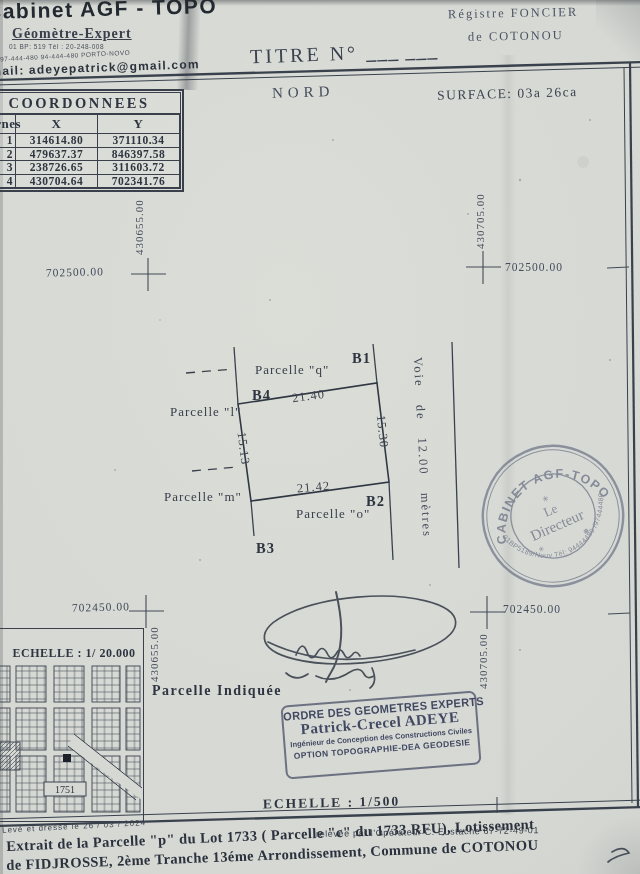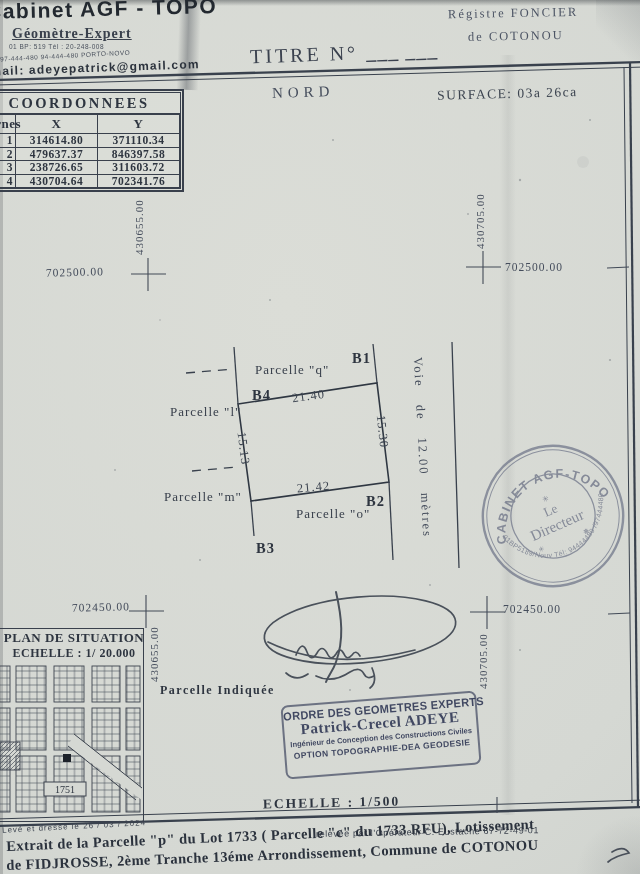--- a/index.html
+++ b/index.html
@@ -59,21 +59,21 @@
   .hcoord{font-size:11.5px;letter-spacing:1px;color:#454d5c;}
   .voie{left:322px;top:440px;width:200px;text-align:center;font-size:12.5px;letter-spacing:2px;
     word-spacing:12px;color:#454d5c;transform:rotate(87deg);}
 
   
   .sit-box{left:-8px;top:628px;width:150px;height:192px;border:1.5px solid #39404c;}
   .sit-title{left:0px;top:630px;width:148px;text-align:center;font-size:13px;font-weight:bold;
     letter-spacing:.5px;color:#2e3540;}
   .sit-scale{left:0px;top:646px;width:148px;text-align:center;font-size:12px;font-weight:bold;
     letter-spacing:.5px;color:#2e3540;}
-  .parc-ind{left:160px;top:683px;font-size:12px;font-weight:600;letter-spacing:1.5px;color:#2e3540;}
+  .parc-ind{left:152px;top:683px;font-size:14px;font-weight:600;letter-spacing:1.5px;color:#2e3540;}
 
   
   .stamp-rect{left:283px;top:698px;width:196px;height:74px;transform:rotate(-4.5deg);
     border:2px solid rgba(62,70,95,.7);border-radius:7px;text-align:center;
     color:rgba(52,60,88,.92);padding-top:3px;box-sizing:border-box;}
   .stamp-rect .r1{font-size:11px;font-weight:bold;letter-spacing:.3px;
     font-family:"Liberation Sans",sans-serif;transform:scaleY(1.05);}
   .stamp-rect .r2{font-size:15px;font-weight:bold;letter-spacing:.5px;margin-top:0px;}
   .stamp-rect .r3{font-size:7.5px;font-weight:bold;margin-top:1px;font-family:"Liberation Sans",sans-serif;}
   .stamp-rect .r4{font-size:8.5px;font-weight:bold;letter-spacing:.4px;margin-top:2px;
@@ -252,21 +252,20 @@
   <div class="abs dim" style="left:218px;top:441px;width:50px;text-align:center;transform:rotate(83deg);">15.13</div>
   <div class="abs dim" style="left:357px;top:424px;width:50px;text-align:center;transform:rotate(84deg);">15.30</div>
   <div class="abs plabel" style="left:164px;top:489px;">Parcelle "m"</div>
   <div class="abs dim" style="left:297px;top:480px;transform:rotate(-5deg);">21.42</div>
   <div class="abs blabel" style="left:256px;top:492px;margin-top:48px;">B3</div>
   <div class="abs blabel" style="left:366px;top:493px;">B2</div>
   <div class="abs plabel" style="left:296px;top:506px;">Parcelle "o"</div>
   <div class="abs voie">Voie de 12.00 mètres</div>
 
   <div class="abs sit-box"></div>
-  <div class="abs sit-title">PLAN DE SITUATION</div>
   <div class="abs sit-scale">ECHELLE : 1/ 20.000</div>
   <svg width="150" height="154" viewBox="0 0 150 154" style="left:-8px;top:664px;">
     <defs>
       <pattern id="cells" width="7.5" height="7" patternUnits="userSpaceOnUse">
         <rect width="7.5" height="7" fill="none" stroke="#4a515c" stroke-width="0.6"></rect>
       </pattern>
       <pattern id="hatch" width="4" height="4" patternUnits="userSpaceOnUse">
         <path d="M0,4 l4,-4" stroke="#4a515c" stroke-width="0.7"></path>
       </pattern>
     </defs>

